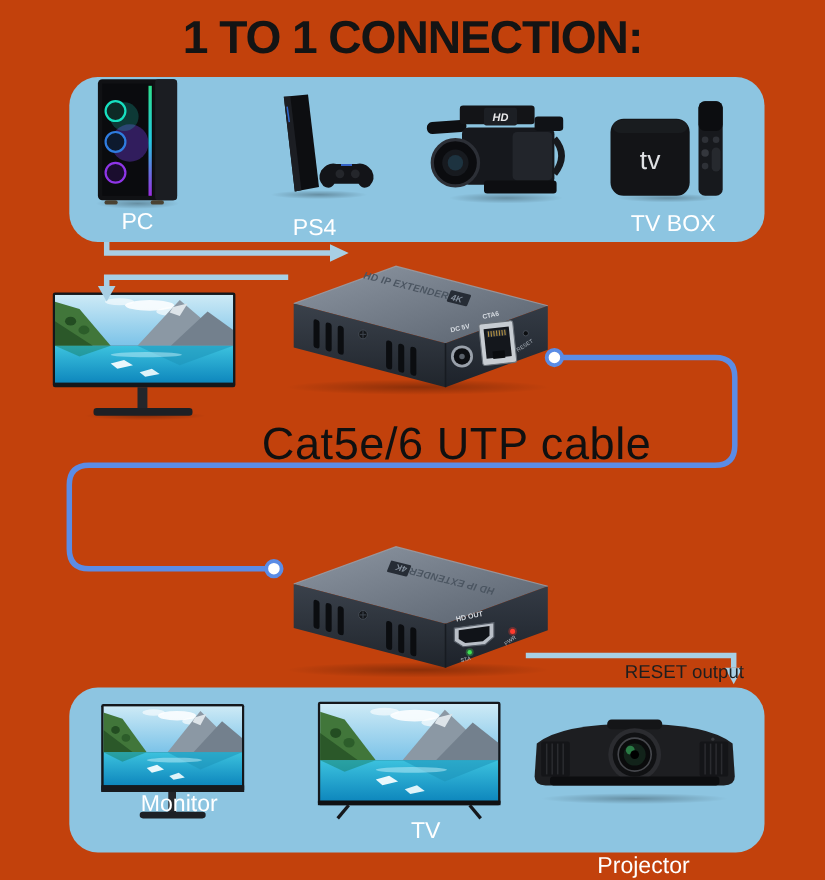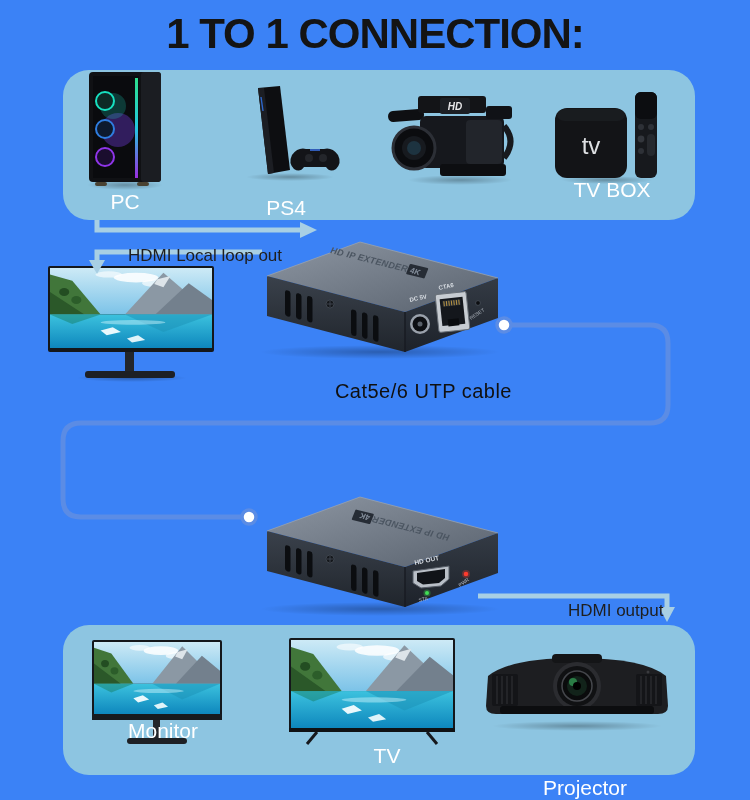--- a/index.html
+++ b/index.html
@@ -1,27 +1,27 @@
 <!DOCTYPE html>
 <html><head>
 <meta charset="utf-8">
 <style>
   html,body{margin:0;padding:0;background:#fff;}
-  .canvas{position:relative;width:750px;height:800px;background:#3b82f6;overflow:hidden;
+  .canvas{position:relative;width:750px;height:800px;background:#c2410c;overflow:hidden;
           font-family:"Liberation Sans",sans-serif;}
   .page-title{position:absolute;top:10px;left:0;width:750px;text-align:center;
               font-size:42px;font-weight:800;letter-spacing:-1px;color:#141414;}
   .banner{position:absolute;left:63px;width:632px;height:150px;background:#8dc5e1;border-radius:26px;}
   .banner.top{top:70px;}
   .banner.bottom{top:625px;}
   .dev-label{position:absolute;transform:translateX(-50%);color:#ffffff;font-size:21px;
              white-space:nowrap;}
   .note{position:absolute;font-size:17px;color:#1e1e1e;white-space:nowrap;}
-  .cable-note{position:absolute;left:238px;top:380px;width:274px;text-align:right;
-              font-size:20px;font-weight:300;color:#101010;letter-spacing:.5px;white-space:nowrap;}
+  .cable-note{position:absolute;left:238px;top:380px;width:274px;text-align:left;
+              font-size:41px;font-weight:300;color:#101010;letter-spacing:.5px;white-space:nowrap;}
   svg.art{position:absolute;overflow:visible;}
   svg.overlay{position:absolute;left:0;top:0;pointer-events:none;}
 </style>
 </head>
 <body>
 
 <div class="canvas">
 
   <svg width="0" height="0" style="position:absolute" aria-hidden="true">
     <defs>
@@ -136,21 +136,21 @@
       <circle cx="86" cy="35" r="3" fill="#2e3137"></circle>
       <circle cx="96" cy="35" r="3" fill="#2e3137"></circle>
       <circle cx="86" cy="47" r="3.4" fill="#34373d"></circle>
       <rect x="92" y="42" width="8" height="22" rx="4" fill="#26292e"></rect>
       <circle cx="86" cy="59" r="3" fill="#2e3137"></circle>
     </g>
   </svg>
 
   <div class="dev-label" style="left:125px;top:190px">PC</div>
   <div class="dev-label" style="left:286px;top:196px">PS4</div>
-  <div class="dev-label" style="left:612px;top:178px">TV BOX</div>
+  <div class="dev-label" style="left:612px;top:192px">TV BOX</div>
 
   <svg class="art" style="left:48px;top:266px;width:168px;height:116px" viewBox="0 0 168 116">
     <ellipse cx="84" cy="112" rx="55" ry="4" fill="url(#g-shadow)"></ellipse>
     <rect x="0" y="0" width="166" height="86" rx="2" fill="#14171b"></rect>
     <use href="#landscape" x="2" y="2" width="162" height="80"></use>
     <rect x="77" y="86" width="9" height="21" fill="#23262b"></rect>
     <rect x="37" y="105" width="90" height="7" rx="3" fill="#1d2025"></rect>
   </svg>
 
   <svg class="art" style="left:255px;top:240px;width:250px;height:118px" viewBox="0 0 250 118">
@@ -255,23 +255,22 @@
       <path d="M511 325 L650 325 Q668 325 668 343 L668 405 Q668 423 650 423 L81 423 Q63 423 63 441 L63 499 Q63 517 81 517 L242 517" stroke="#5b8ce5" stroke-width="5" fill="none" stroke-linecap="round"></path>
       <circle cx="504" cy="325" r="7" fill="#ffffff" stroke="#5b8ce5" stroke-width="3.5"></circle>
       <circle cx="249" cy="517" r="7" fill="#ffffff" stroke="#5b8ce5" stroke-width="3.5"></circle>
     </g>
     <g>
       <path d="M478 596 L667 596 L667 607" stroke="#a8cfe4" stroke-width="5" fill="none"></path>
       <polygon points="659,607 675,607 667,622" fill="#a8cfe4"></polygon>
     </g>
   </svg>
 
-  <div class="note" style="left:128px;top:246px">HDMI Local loop out</div>
   <div class="cable-note">Cat5e/6 UTP cable</div>
-  <div class="note" style="left:568px;top:601px">HDMI output</div>
+  <div class="note" style="left:568px;top:601px">RESET output</div>
 
   <svg class="art" style="left:92px;top:640px;width:132px;height:106px" viewBox="0 0 132 106">
     <rect x="0" y="0" width="130" height="80" rx="2" fill="#14171b"></rect>
     <use href="#landscape" x="2" y="2" width="126" height="72"></use>
     <rect x="0" y="74" width="130" height="6" fill="#171a1e"></rect>
     <rect x="61" y="80" width="7" height="19" fill="#23262b"></rect>
     <rect x="35" y="98" width="60" height="6" rx="3" fill="#1d2025"></rect>
   </svg>
 
   <svg class="art" style="left:289px;top:638px;width:168px;height:108px" viewBox="0 0 168 108">

